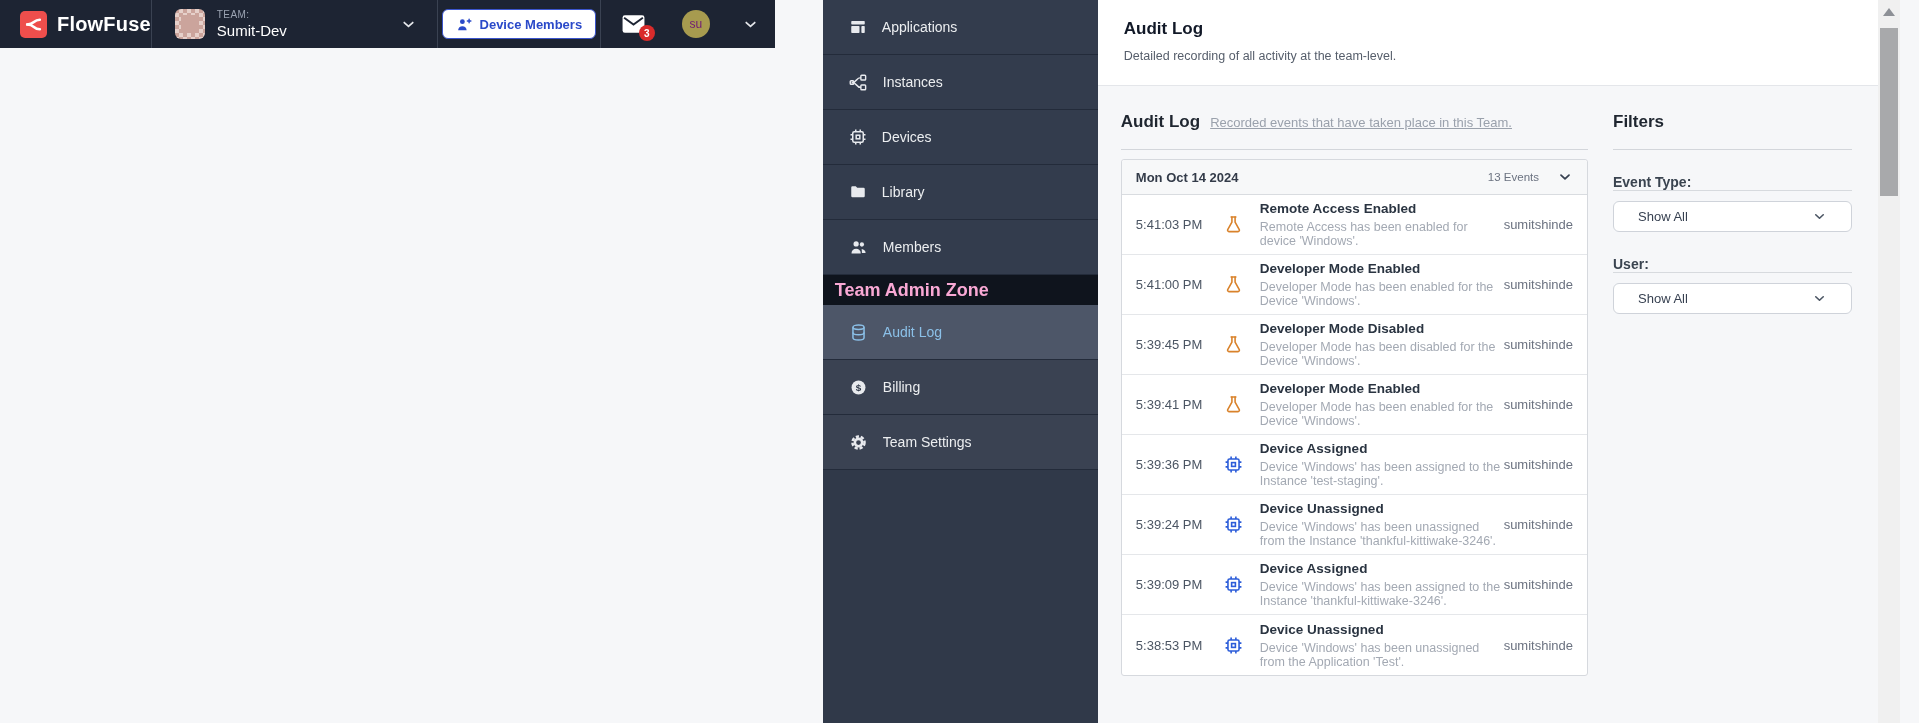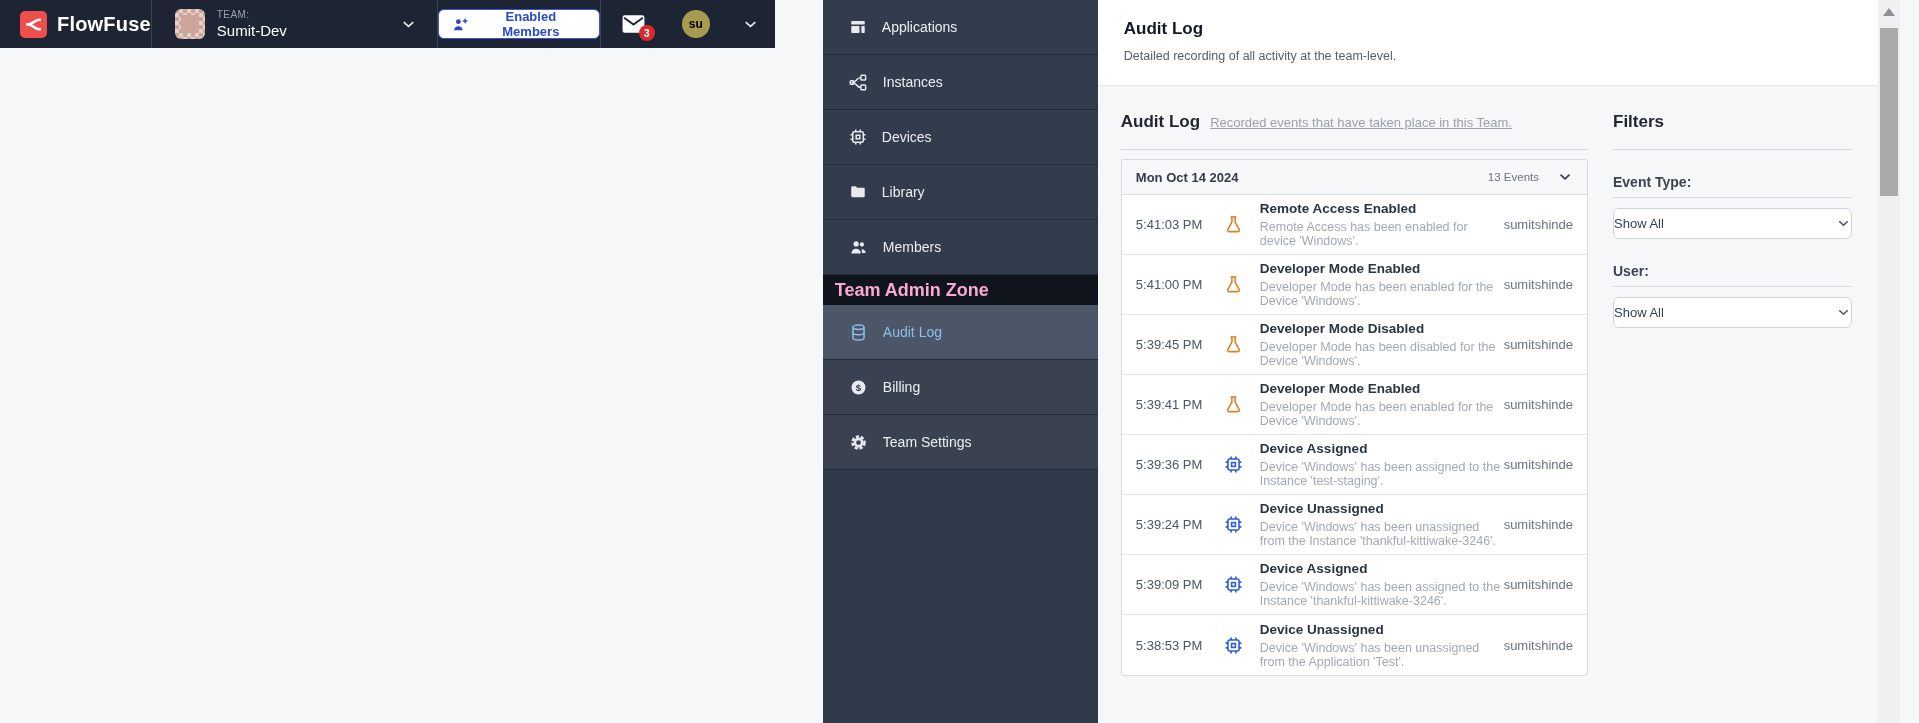--- a/index.html
+++ b/index.html
@@ -28,22 +28,22 @@
   .team-selector .chev { margin-left: auto; }
   .invite-wrap { width: 162px; height: 100%; display: flex; align-items: center; justify-content: center; }
   .invite-btn { height: 30px; background: #ffffff; border: 1.5px solid #3b55cc; border-radius: 6px;
                 color: #2a49c9; font-size: 13px; font-weight: 700; display: flex; align-items: center;
                 gap: 7px; padding: 0 13px; cursor: pointer; font-family: inherit; }
   .nav-icons { display: flex; align-items: center; height: 100%; padding: 0 16px 0 20px; gap: 18px; }
   .mail-wrap { position: relative; cursor: pointer; }
   .mail-badge { position: absolute; right: -9px; bottom: -7px; min-width: 16px; height: 16px;
                 background: #d92b2b; color: #fff; border-radius: 8px; font-size: 10px; font-weight: 700;
                 display: flex; align-items: center; justify-content: center; padding: 0 4px; }
-  .user-avatar { width: 28px; height: 28px; border-radius: 50%; background: #a79b4f; color: #000000;
-                 font-size: 12px; font-weight: 700; display: flex; align-items: center; justify-content: center;
+  .user-avatar { width: 28px; height: 28px; border-radius: 50%; background: #a79b4f; color: #701a75;
+                 font-size: 12px; font-weight: 400; display: flex; align-items: center; justify-content: center;
                  margin-left: 18px; cursor: pointer; }
   .nav-caret { margin-left: 14px; cursor: pointer; display: flex; }
 
   .red-line { height: 4px; background: #c41f3e; flex: none; }
 
   
   .body-row { flex: 1; display: flex; min-height: 0; }
 
   
   .sidebar { width: 275px; background: #303949; flex: none; display: flex; flex-direction: column; }
@@ -84,24 +84,24 @@
   .event-row:last-child { border-bottom: none; }
   .ev-time { width: 88px; flex: none; font-size: 13px; color: #4b5563; }
   .ev-icon { width: 24px; flex: none; display: flex; align-items: center; margin-right: 12px; }
   .ev-text { display: flex; flex-direction: column; gap: 4px; min-width: 0; }
   .ev-title { font-size: 13.5px; font-weight: 700; color: #2a3441; }
   .ev-desc { font-size: 12.5px; color: #a3a9b3; }
   .ev-user { margin-left: auto; font-size: 13px; color: #6b7280; }
 
   
   .filter-group { margin-top: 24px; }
-  .filter-label { font-size: 14px; font-weight: 700; color: #3a4450; padding-bottom: 7px;
+  .filter-label { font-size: 14px; font-weight: 700; color: #3a4450; padding-bottom: 0;
                   border-bottom: 1px solid #d7dade; }
   .selectbox { margin-top: 10px; height: 31px; background: #ffffff; border: 1px solid #cfd3da;
-               border-radius: 6px; display: flex; align-items: center; padding: 0 0; cursor: pointer; }
+               border-radius: 6px; display: flex; align-items: center; padding: 0 24px; cursor: pointer; }
   .selectbox .sel-value { font-size: 13px; color: #374151; }
   .selectbox .chev { margin-left: auto; }
 
   
   .scrollbar { width: 22px; background: #f0f0f0; flex: none; position: relative; }
   .scroll-up-arrow { position: absolute; top: 8px; left: 5px; width: 0; height: 0;
                      border-left: 6px solid transparent; border-right: 6px solid transparent;
                      border-bottom: 8px solid #8d9096; }
   .scroll-thumb { position: absolute; top: 28px; left: 2px; width: 18px; height: 168px; background: #a8a9ab; }
 
@@ -143,21 +143,21 @@
 
       <div class="invite-wrap">
         <button class="invite-btn">
           <span>
             <svg width="17" height="17" viewBox="0 0 24 24">
               <circle cx="9" cy="8" r="3.4" fill="#2a49c9"></circle>
               <path d="M3 20c0-3.4 2.7-5.7 6-5.7s6 2.3 6 5.7z" fill="#2a49c9"></path>
               <path d="M18.5 4.5v5M16 7h5" stroke="#2a49c9" stroke-width="2" stroke-linecap="round" fill="none"></path>
             </svg>
           </span>
-          <span>Enabled Members</span>
+          <span>Device Members</span>
         </button>
       </div>
 
       <div class="nav-divider"></div>
 
       <div class="nav-icons">
         <div class="mail-wrap">
           <span>
             <svg width="25" height="20" viewBox="0 0 24 19">
               <rect x="1.5" y="1" width="21" height="17" rx="2.2" fill="#ffffff"></rect>

